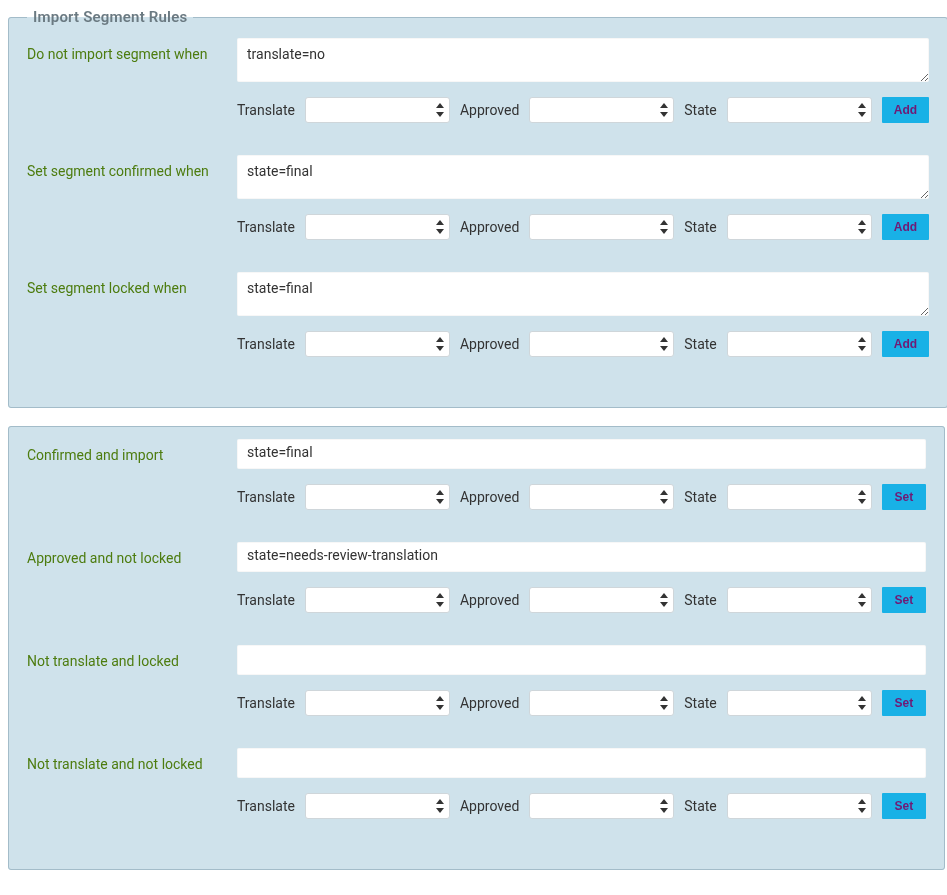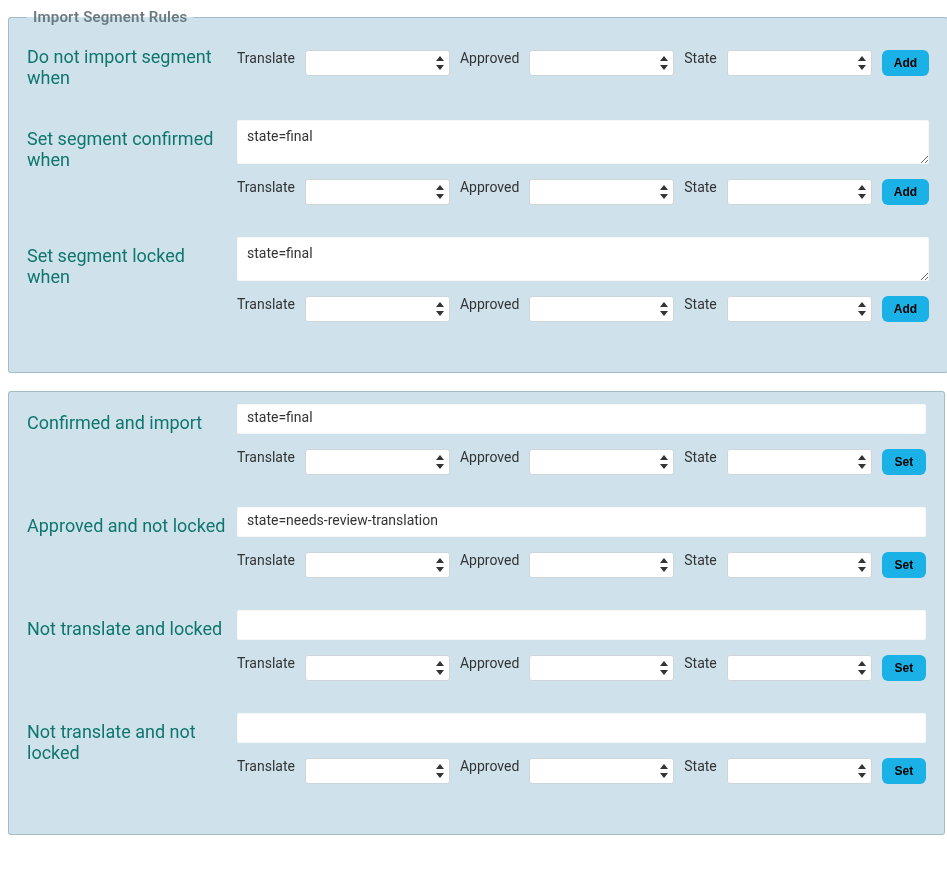--- a/index.html
+++ b/index.html
@@ -30,22 +30,22 @@
     letter-spacing: .2px;
   }
   .rule-block {
     display: grid;
     grid-template-columns: 200px 1fr;
     column-gap: 10px;
     margin-bottom: 32px;
   }
   .rule-block:last-child { margin-bottom: 0; }
   .rule-label {
-    color: #0f766e;
-    font-size: 18px;
+    color: #4d7c0f;
+    font-size: 14px;
     padding-top: 8px;
   }
   .rule-body { }
   textarea.rule-text {
     width: 100%;
     height: 44px;
     resize: both;
     border: none;
     border-radius: 2px;
     background: #fff;
@@ -57,21 +57,21 @@
     box-shadow: 0 0 0 1px rgba(0,0,0,0.03) inset;
     overflow: hidden;
   }
   textarea.rule-text.short {
     height: 30px;
     resize: none;
     padding: 5px 10px;
   }
   .controls-row {
     display: flex;
-    align-items: flex-start;
+    align-items: center;
     gap: 10px;
     margin-top: 12px;
   }
   .ctrl-label {
     color: #333;
     font-size: 14px;
     white-space: nowrap;
   }
   .select-wrap {
     position: relative;
@@ -114,42 +114,43 @@
     top: 0;
     border-bottom: 5px solid #333;
   }
   .sel-arrows::after {
     bottom: 0;
     border-top: 5px solid #333;
   }
   button.action {
     background: #19b1e6;
     border: none;
-    color: #000000;
+    color: #701a75;
     font-size: 12px;
     font-weight: 600;
     height: 26px;
     padding: 0 12px;
-    border-radius: 6px;
+    border-radius: 1px;
     cursor: pointer;
     min-width: 44px;
     margin-left: auto;
   }
 </style>
 </head>
 <body>
 
 <div class="page">
 
   <fieldset class="panel">
     <legend>Import Segment Rules</legend>
 
     <div class="rule-block">
       <div class="rule-label">Do not import segment when</div>
       <div class="rule-body">
+        <textarea class="rule-text" style="">translate=no</textarea>
         <div class="controls-row">
           <span class="ctrl-label">Translate</span>
           <span class="select-wrap"><select class="sel"><option></option></select><span class="sel-arrows"></span></span>
           <span class="ctrl-label">Approved</span>
           <span class="select-wrap"><select class="sel"><option></option></select><span class="sel-arrows"></span></span>
           <span class="ctrl-label">State</span>
           <span class="select-wrap"><select class="sel"><option></option></select><span class="sel-arrows"></span></span>
           <button class="action">Add</button>
         </div>
       </div>

